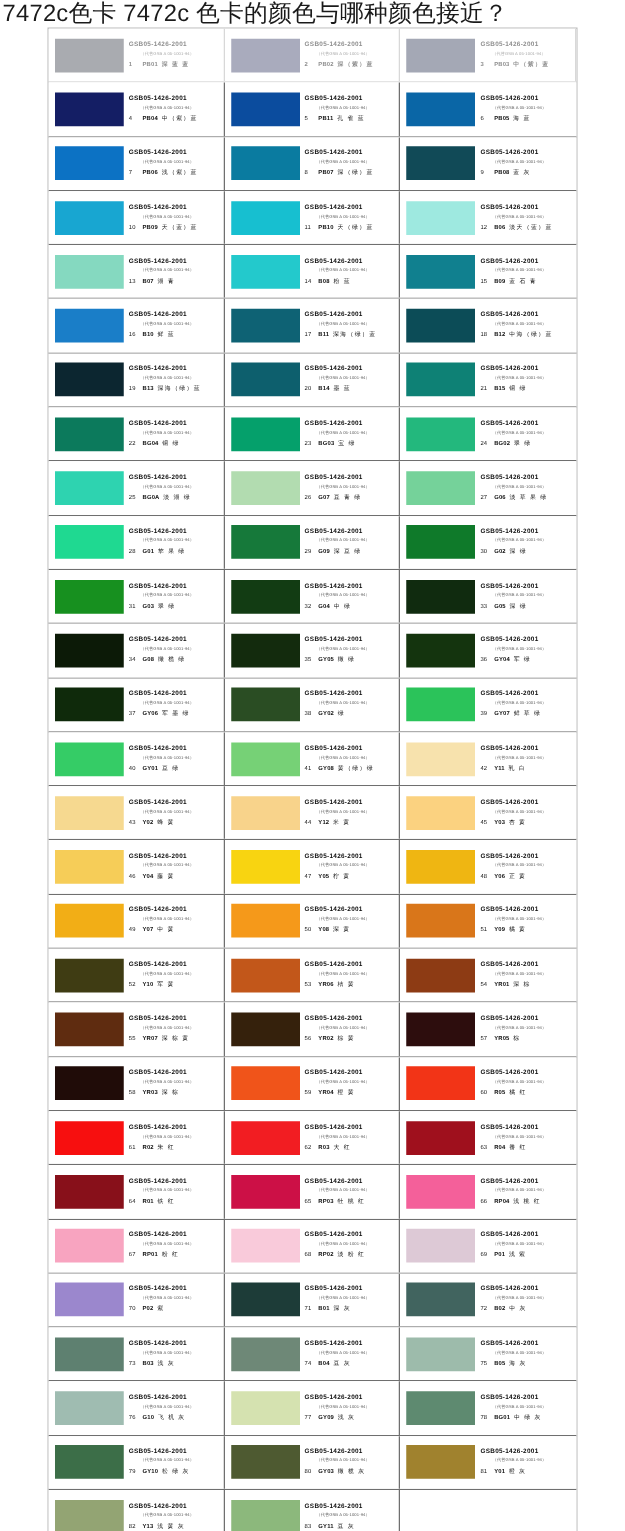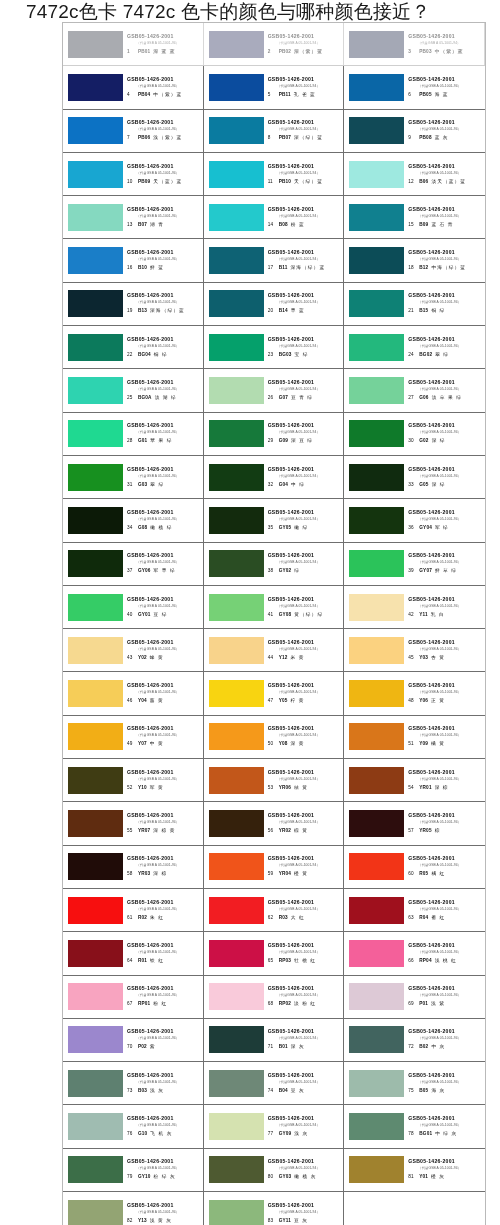--- a/index.html
+++ b/index.html
@@ -7,21 +7,20 @@
     margin: 0; padding: 0;
     width: 500px; height: 1225px;
     background: #ffffff;
     font-family: "Liberation Sans", sans-serif;
     overflow: hidden;
   }
   #page {
     position: relative;
     width: 400px; height: 1225px;
     background: #ffffff;
-    margin-left: 24px;
   }
   
   #headline {
     position: absolute;
     left: 2px; top: -2px;
     width: 496px;
     font-size: 19px;
     line-height: 28px;
     color: #1a1a1a;
     letter-spacing: 0.2px;

